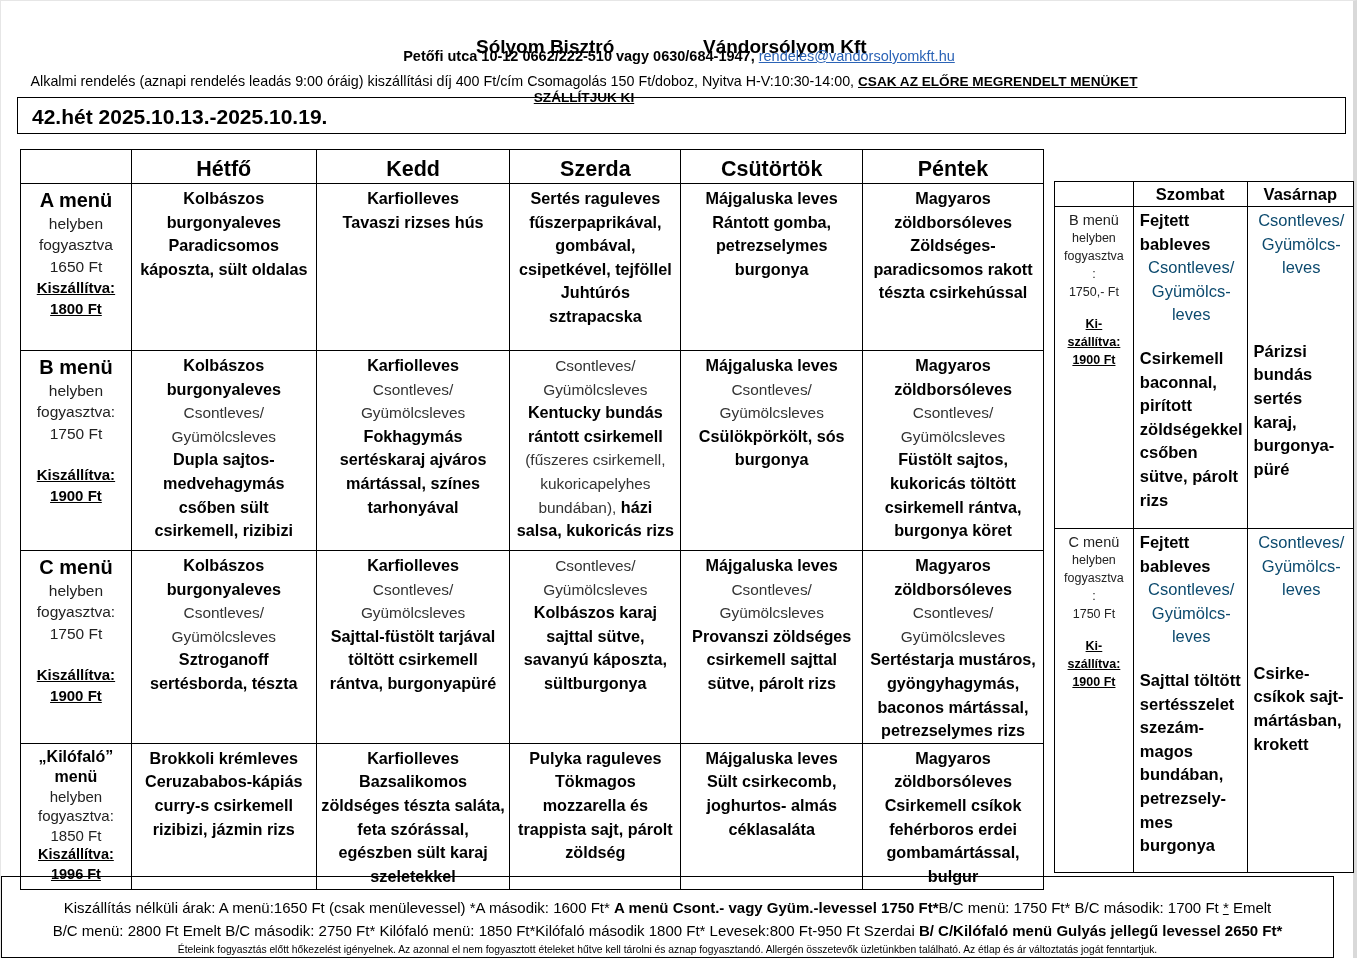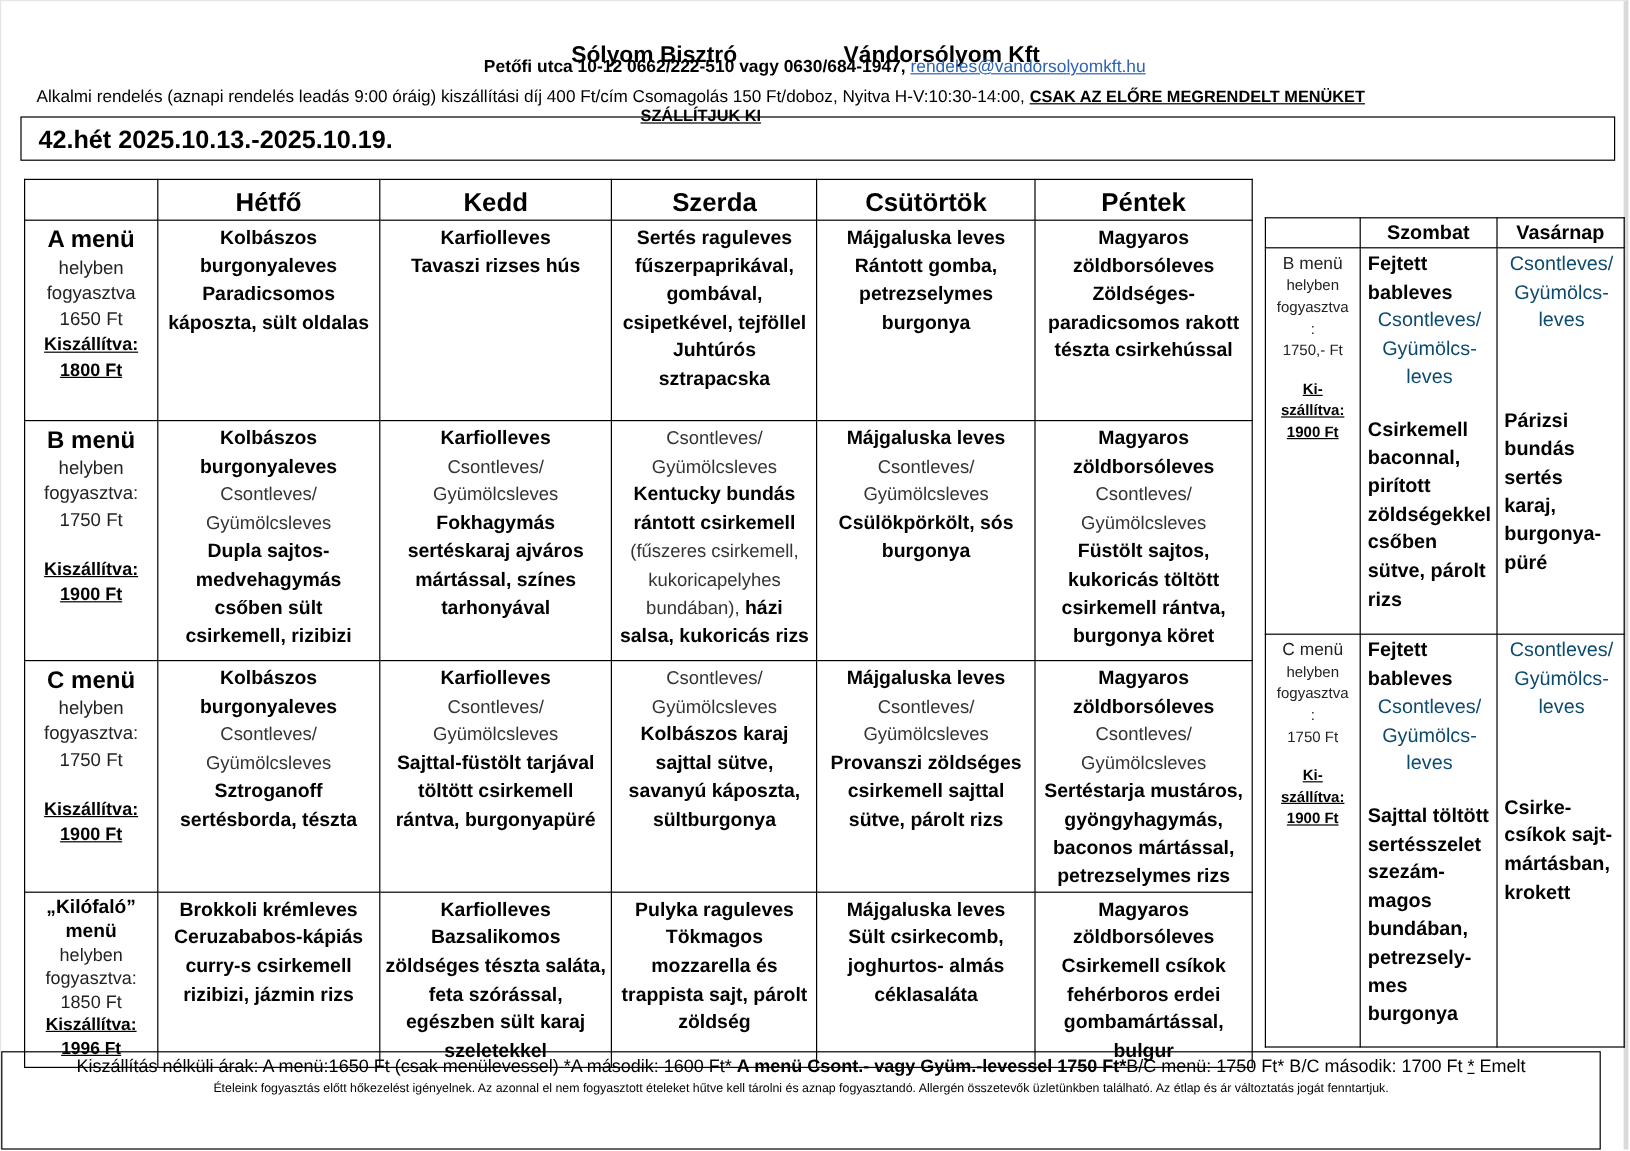--- a/index.html
+++ b/index.html
@@ -45,21 +45,21 @@
   .side-table td.lbl .m { font-size:14.5px; display:block; }
   .side-table td.lbl .u { font-weight:bold; text-decoration:underline; display:block; color:#000; }
   .side-table .lt { color:#0c4a6e; font-weight:normal;text-align:center; }
   .side-table .bd { font-weight:bold; }
 
   .footer-box {
     position:absolute; left:1px; top:876px; width:1333px; height:82px;
     border:1.5px solid #000; box-sizing:border-box; text-align:center;
   }
   .footer-box .l1, .footer-box .l2 { font-size:15px; line-height:23px; }
-  .footer-box .l1 { margin-top:0; }
+  .footer-box .l1 { margin-top:19px; }
   .footer-box .l3 { font-size:10.3px; line-height:15px; margin-top:0; }
   .underline { text-decoration:underline; }
 </style>
 </head>
 <body>
 
 <div class="page-frame"></div>
 
 <div class="title-row">
   <span style="left:476px">Sólyom Bisztró</span>
@@ -291,14 +291,15 @@
           <div class="lt">Csontleves/ Gyümölcs-leves</div>
           <div style="height:60px"></div>
           <div class="bd">Csirke-csíkok sajt-mártásban, krokett</div>
         </td>
       </tr>
     </tbody>
 </table>
 
 <div class="footer-box">
   <div class="l1"><span>Kiszállítás nélküli árak: A menü:1650 Ft (csak menülevessel) *A második: 1600 Ft* </span><b>A menü Csont.- vagy Gyüm.-levessel 1750 Ft*</b><span>B/C menü: 1750 Ft* B/C  második:  1700 Ft </span><span class="underline">*</span><span> Emelt</span></div>
+  <div class="l2"><span>B/C menü: 2800 Ft Emelt B/C második: 2750 Ft* Kilófaló menü: 1850 Ft*Kilófaló második 1800 Ft* Levesek:800 Ft-950 Ft Szerdai </span><b>B/ C/Kilófaló menü Gulyás jellegű levessel 2650 Ft*</b></div>
   <div class="l3">Ételeink fogyasztás előtt hőkezelést igényelnek. Az azonnal el nem fogyasztott ételeket hűtve kell tárolni és aznap fogyasztandó. Allergén összetevők üzletünkben található. Az étlap és ár változtatás jogát fenntartjuk.</div>
 </div>
 
 </body></html>

